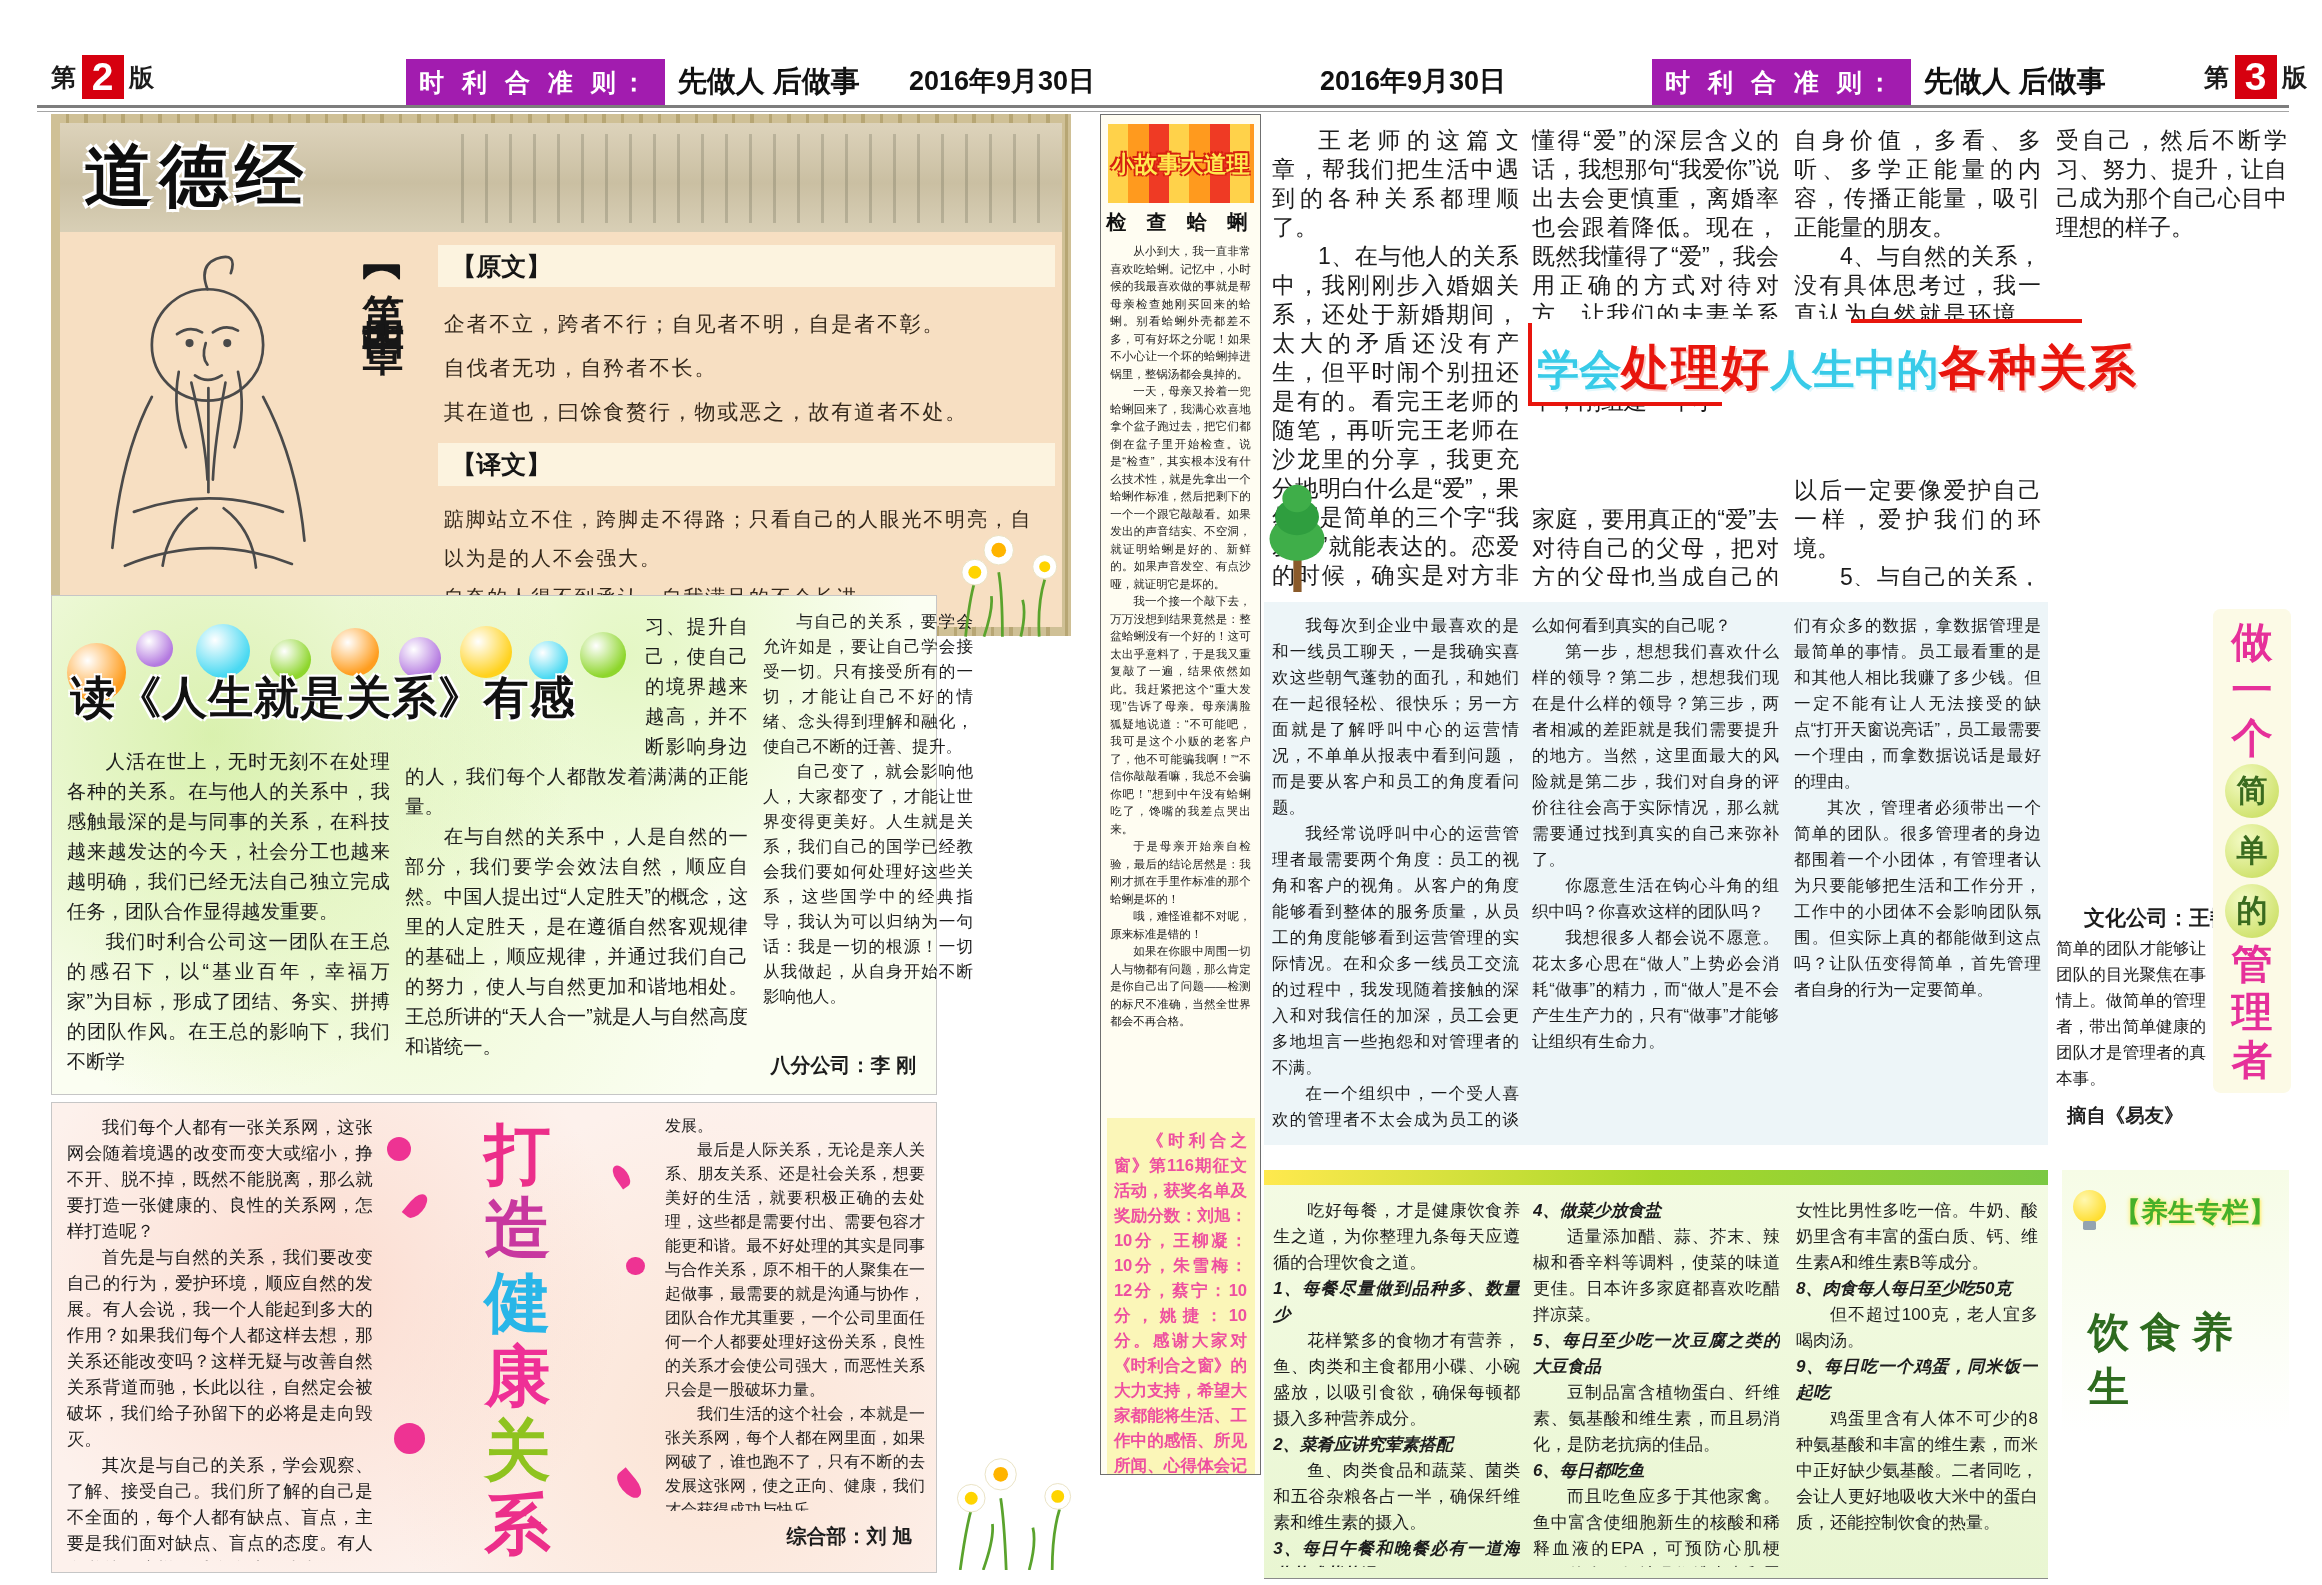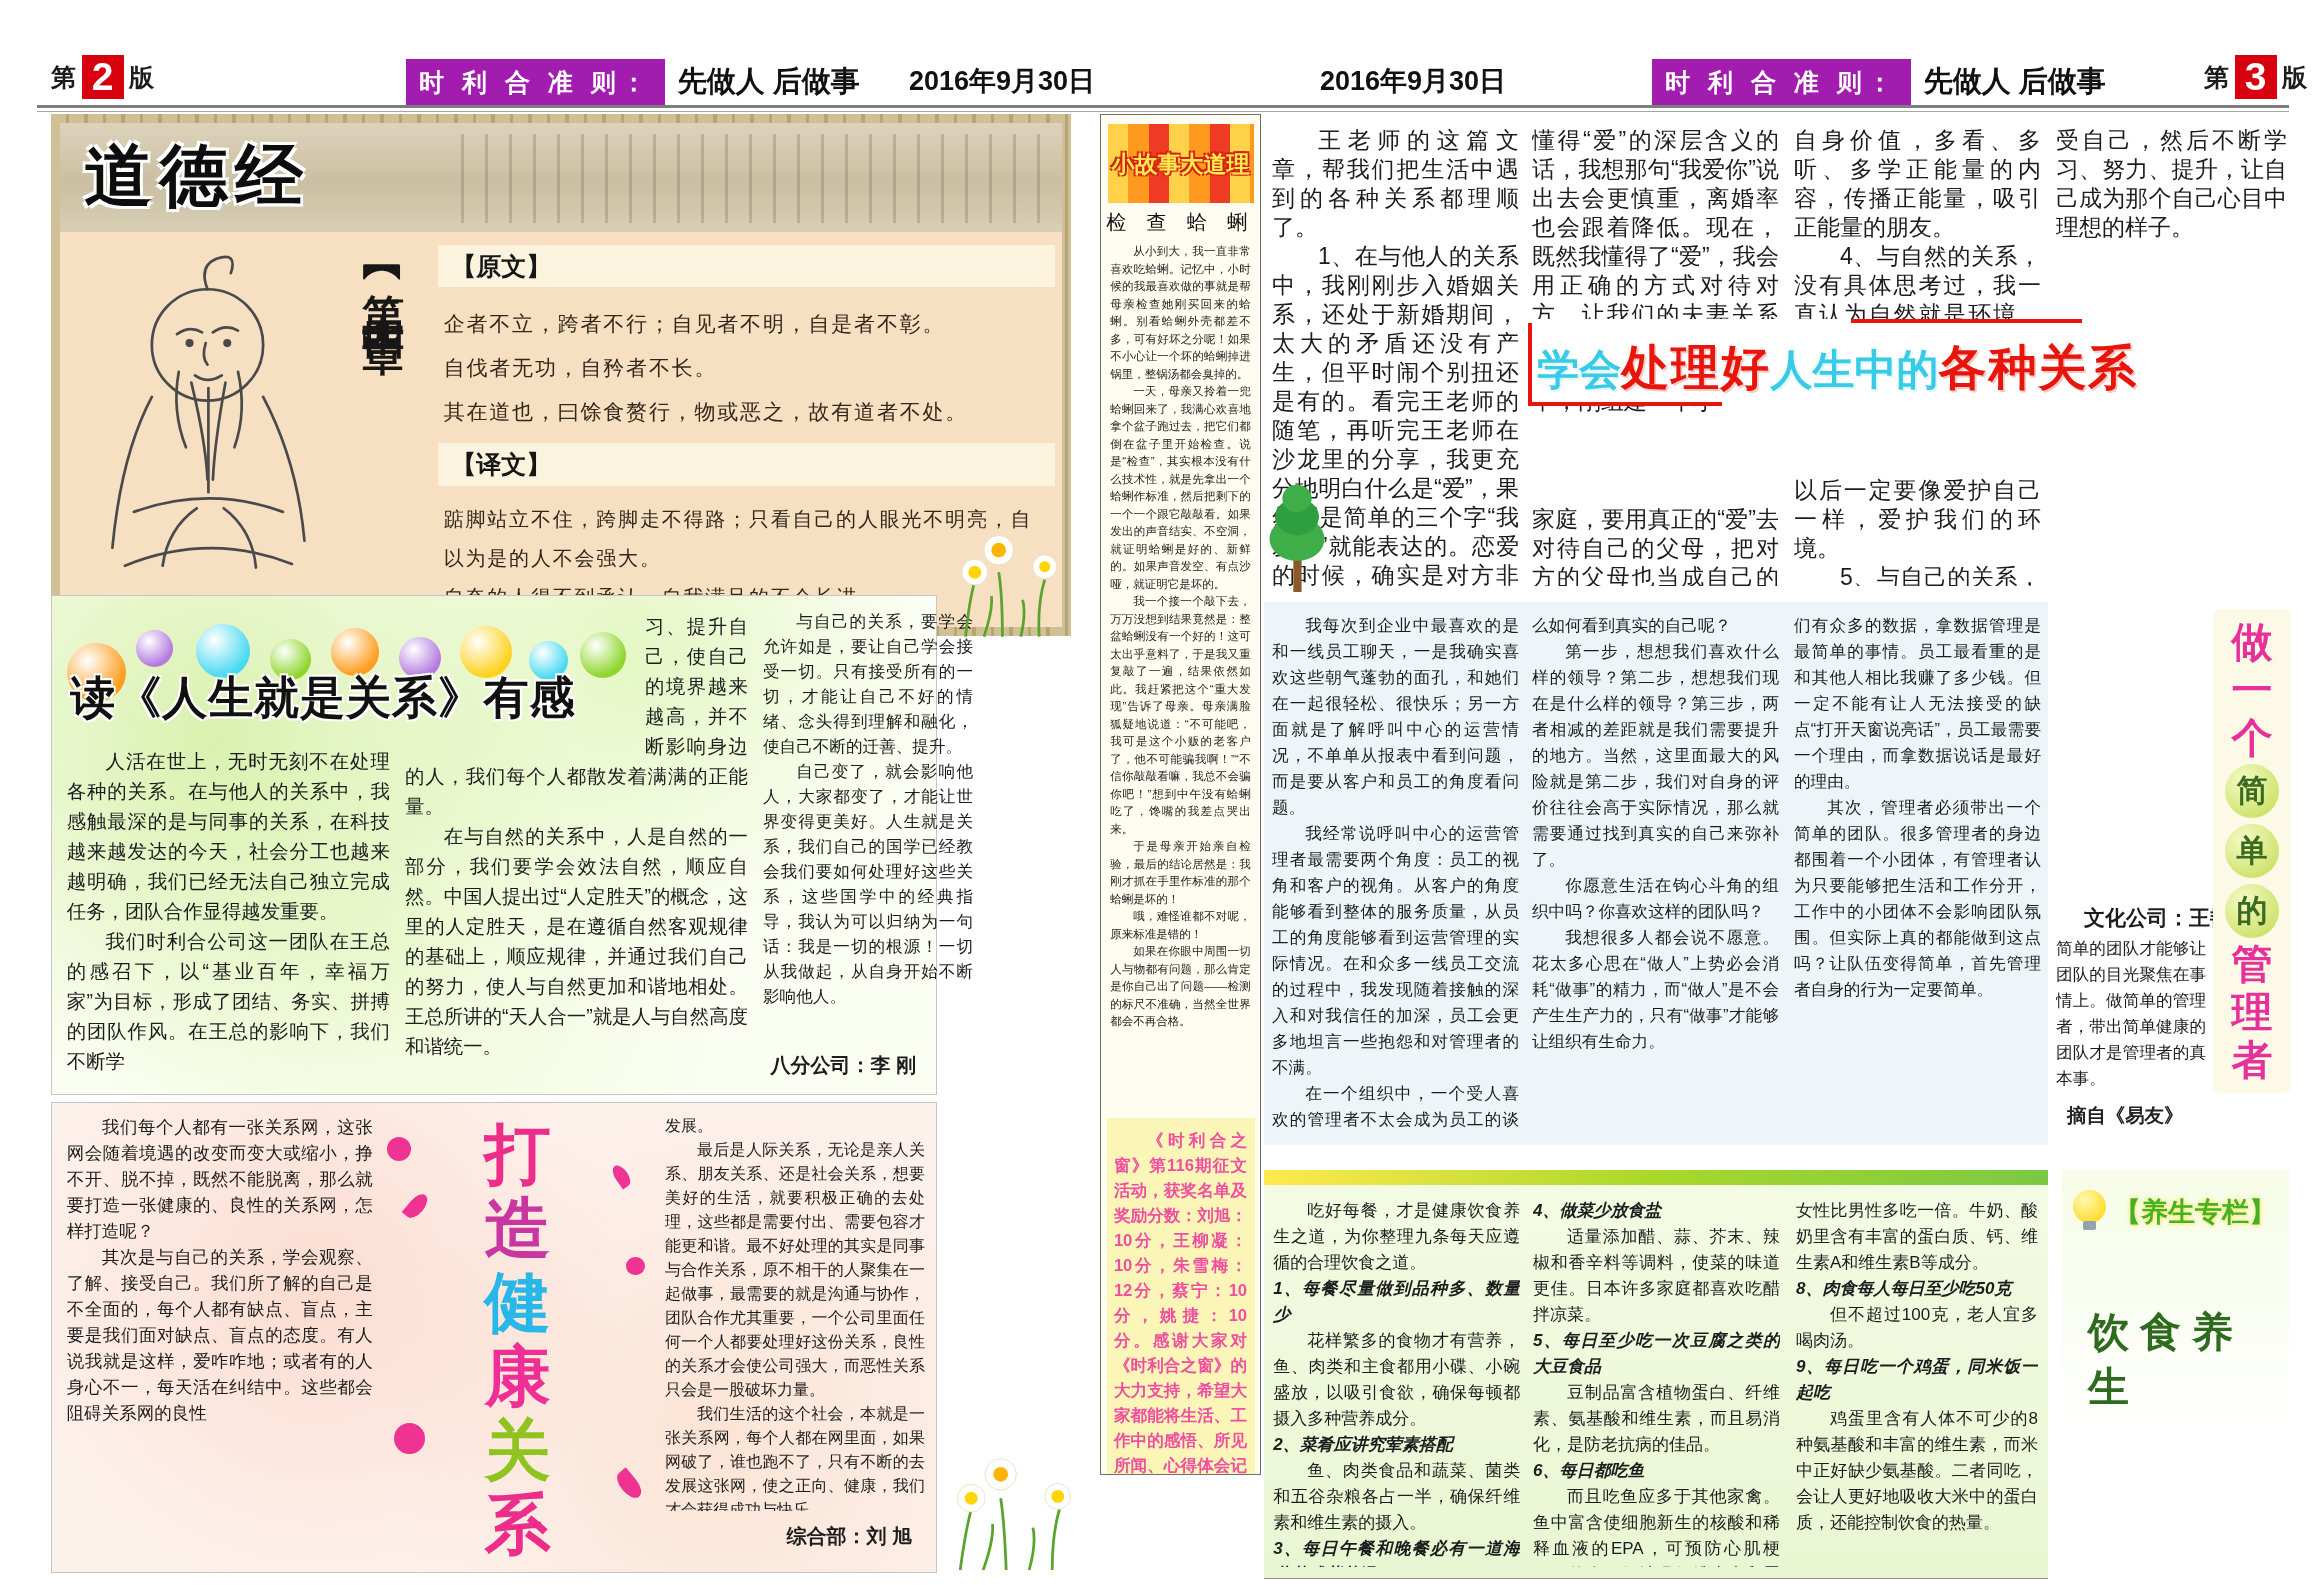--- a/index.html
+++ b/index.html
@@ -74,21 +74,21 @@
   .splash{position:absolute;background:#ec1f8b;border-radius:50%;opacity:.9;}
   .drop{position:absolute;background:#ec1f8b;border-radius:50% 50% 50% 0;opacity:.9;}
 
   
   #story{left:1100px;top:114px;width:159px;height:1359px;border:1.8px solid #6f6f6f;background:#fffdf2;overflow:hidden;}
   #story-head{position:relative;margin:9.2px 6.5px 5.5px 6.5px;height:79px;
               background:repeating-linear-gradient(90deg,#ffd24a 0 20px,#ff9a1e 20px 41px,#ef3a24 41px 61px);}
   #story-head span{position:absolute;left:50%;top:50%;transform:translate(-50%,-50%);white-space:nowrap;
               font-size:23px;font-weight:900;color:#ffe94e;
               text-shadow:1.8px 1.8px 0 #d6200f,-1.8px -1.8px 0 #d6200f,1.8px -1.8px 0 #d6200f,-1.8px 1.8px 0 #d6200f;}
-  #story-title{text-align:center;font-size:20px;font-weight:400;letter-spacing:7.4px;margin:5.5px 0 7.4px 0;color:#111;}
+  #story-title{text-align:center;font-size:20px;font-weight:700;letter-spacing:7.4px;margin:5.5px 0 7.4px 0;color:#111;}
   #story-body{padding:0 9.2px;font-size:11.5px;line-height:17.5px;color:#222;height:868px;}
   #announce{margin:7.4px 5.5px;background:#fbf6b8;padding:9.2px 7.4px;height:341px;overflow:hidden;}
   #announce p{font-size:16.6px;line-height:25px;font-weight:bold;color:#ee4fa0;text-align:justify;}
 
   
   .tcol{top:126px;height:460px;font-size:23px;line-height:29px;}
   #tc1{left:1272px;width:247px;}
   #tc2{left:1532px;width:247px;}
   #tc3{left:1794px;width:247px;}
   #tc4{left:2056px;top:126px;height:775px;width:231px;font-size:23px;line-height:29px;}
@@ -213,20 +213,21 @@
     <div class="abs jcol" id="rcol3">
         <p>与自己的关系，要学会允许如是，要让自己学会接受一切。只有接受所有的一切，才能让自己不好的情绪、念头得到理解和融化，使自己不断的迁善、提升。</p>
         <p>自己变了，就会影响他人，大家都变了，才能让世界变得更美好。人生就是关系，我们自己的国学已经教会我们要如何处理好这些关系，这些国学中的经典指导，我认为可以归纳为一句话：我是一切的根源！一切从我做起，从自身开始不断影响他人。</p>
       </div>
     <div class="abs" id="rauthor">八分公司：李  刚</div>
   </div>
 
   <div class="abs" id="health">
     <div class="abs jcol" id="hcol1">
         <p>我们每个人都有一张关系网，这张网会随着境遇的改变而变大或缩小，挣不开、脱不掉，既然不能脱离，那么就要打造一张健康的、良性的关系网，怎样打造呢？</p>
+        <p>首先是与自然的关系，我们要改变自己的行为，爱护环境，顺应自然的发展。有人会说，我一个人能起到多大的作用？如果我们每个人都这样去想，那关系还能改变吗？这样无疑与改善自然关系背道而驰，长此以往，自然定会被破坏，我们给子孙留下的必将是走向毁灭。</p>
         <p>其次是与自己的关系，学会观察、了解、接受自己。我们所了解的自己是不全面的，每个人都有缺点、盲点，主要是我们面对缺点、盲点的态度。有人说我就是这样，爱咋咋地；或者有的人身心不一，每天活在纠结中。这些都会阻碍关系网的良性</p>
       </div>
     <div class="abs" id="hsplash">
       <span class="splash" style="left:5.5px;top:28px;width:24px;height:24px;"></span>
       <span class="drop" style="left:28px;top:83px;width:14.8px;height:28px;transform:rotate(40deg);"></span>
       <span class="splash" style="right:9.2px;top:148px;width:18.5px;height:18.5px;"></span>
       <span class="drop" style="right:26px;top:55px;width:13px;height:24px;transform:rotate(-35deg);"></span>
       <span class="splash" style="left:13px;bottom:111px;width:31px;height:31px;"></span>
       <span class="drop" style="right:16.6px;bottom:65px;width:16.6px;height:31px;transform:rotate(140deg);"></span>
       <div id="hchars">

